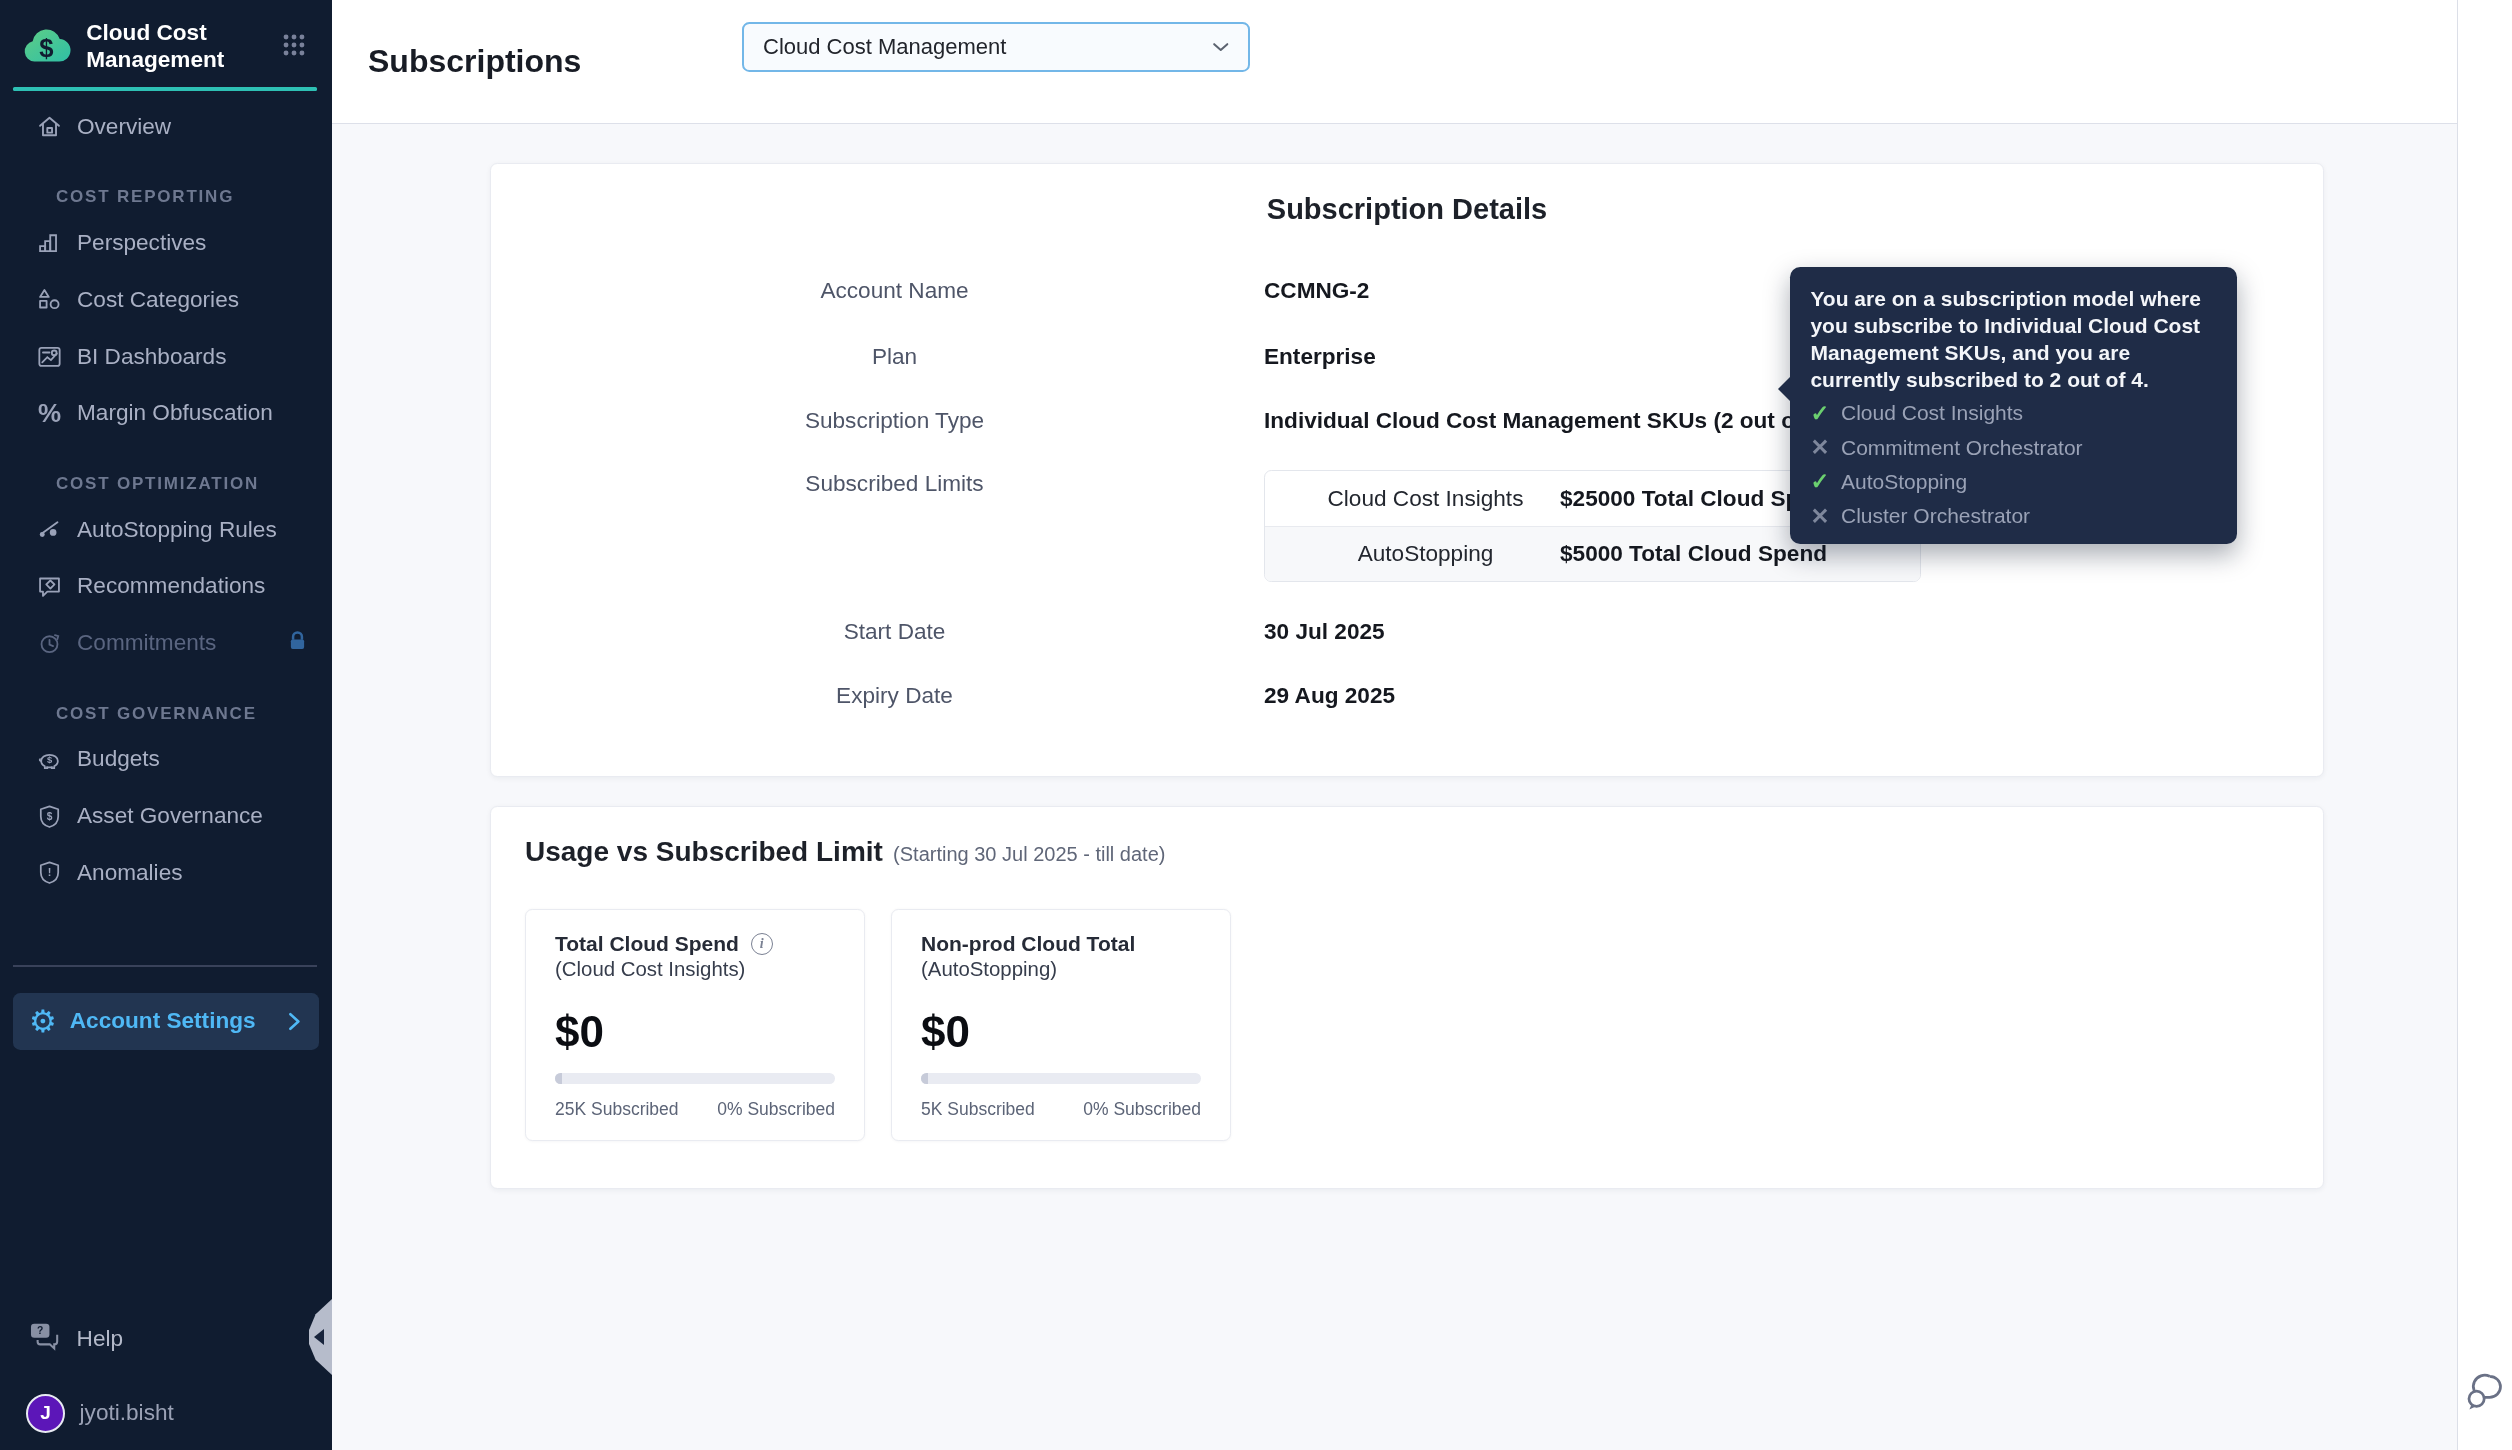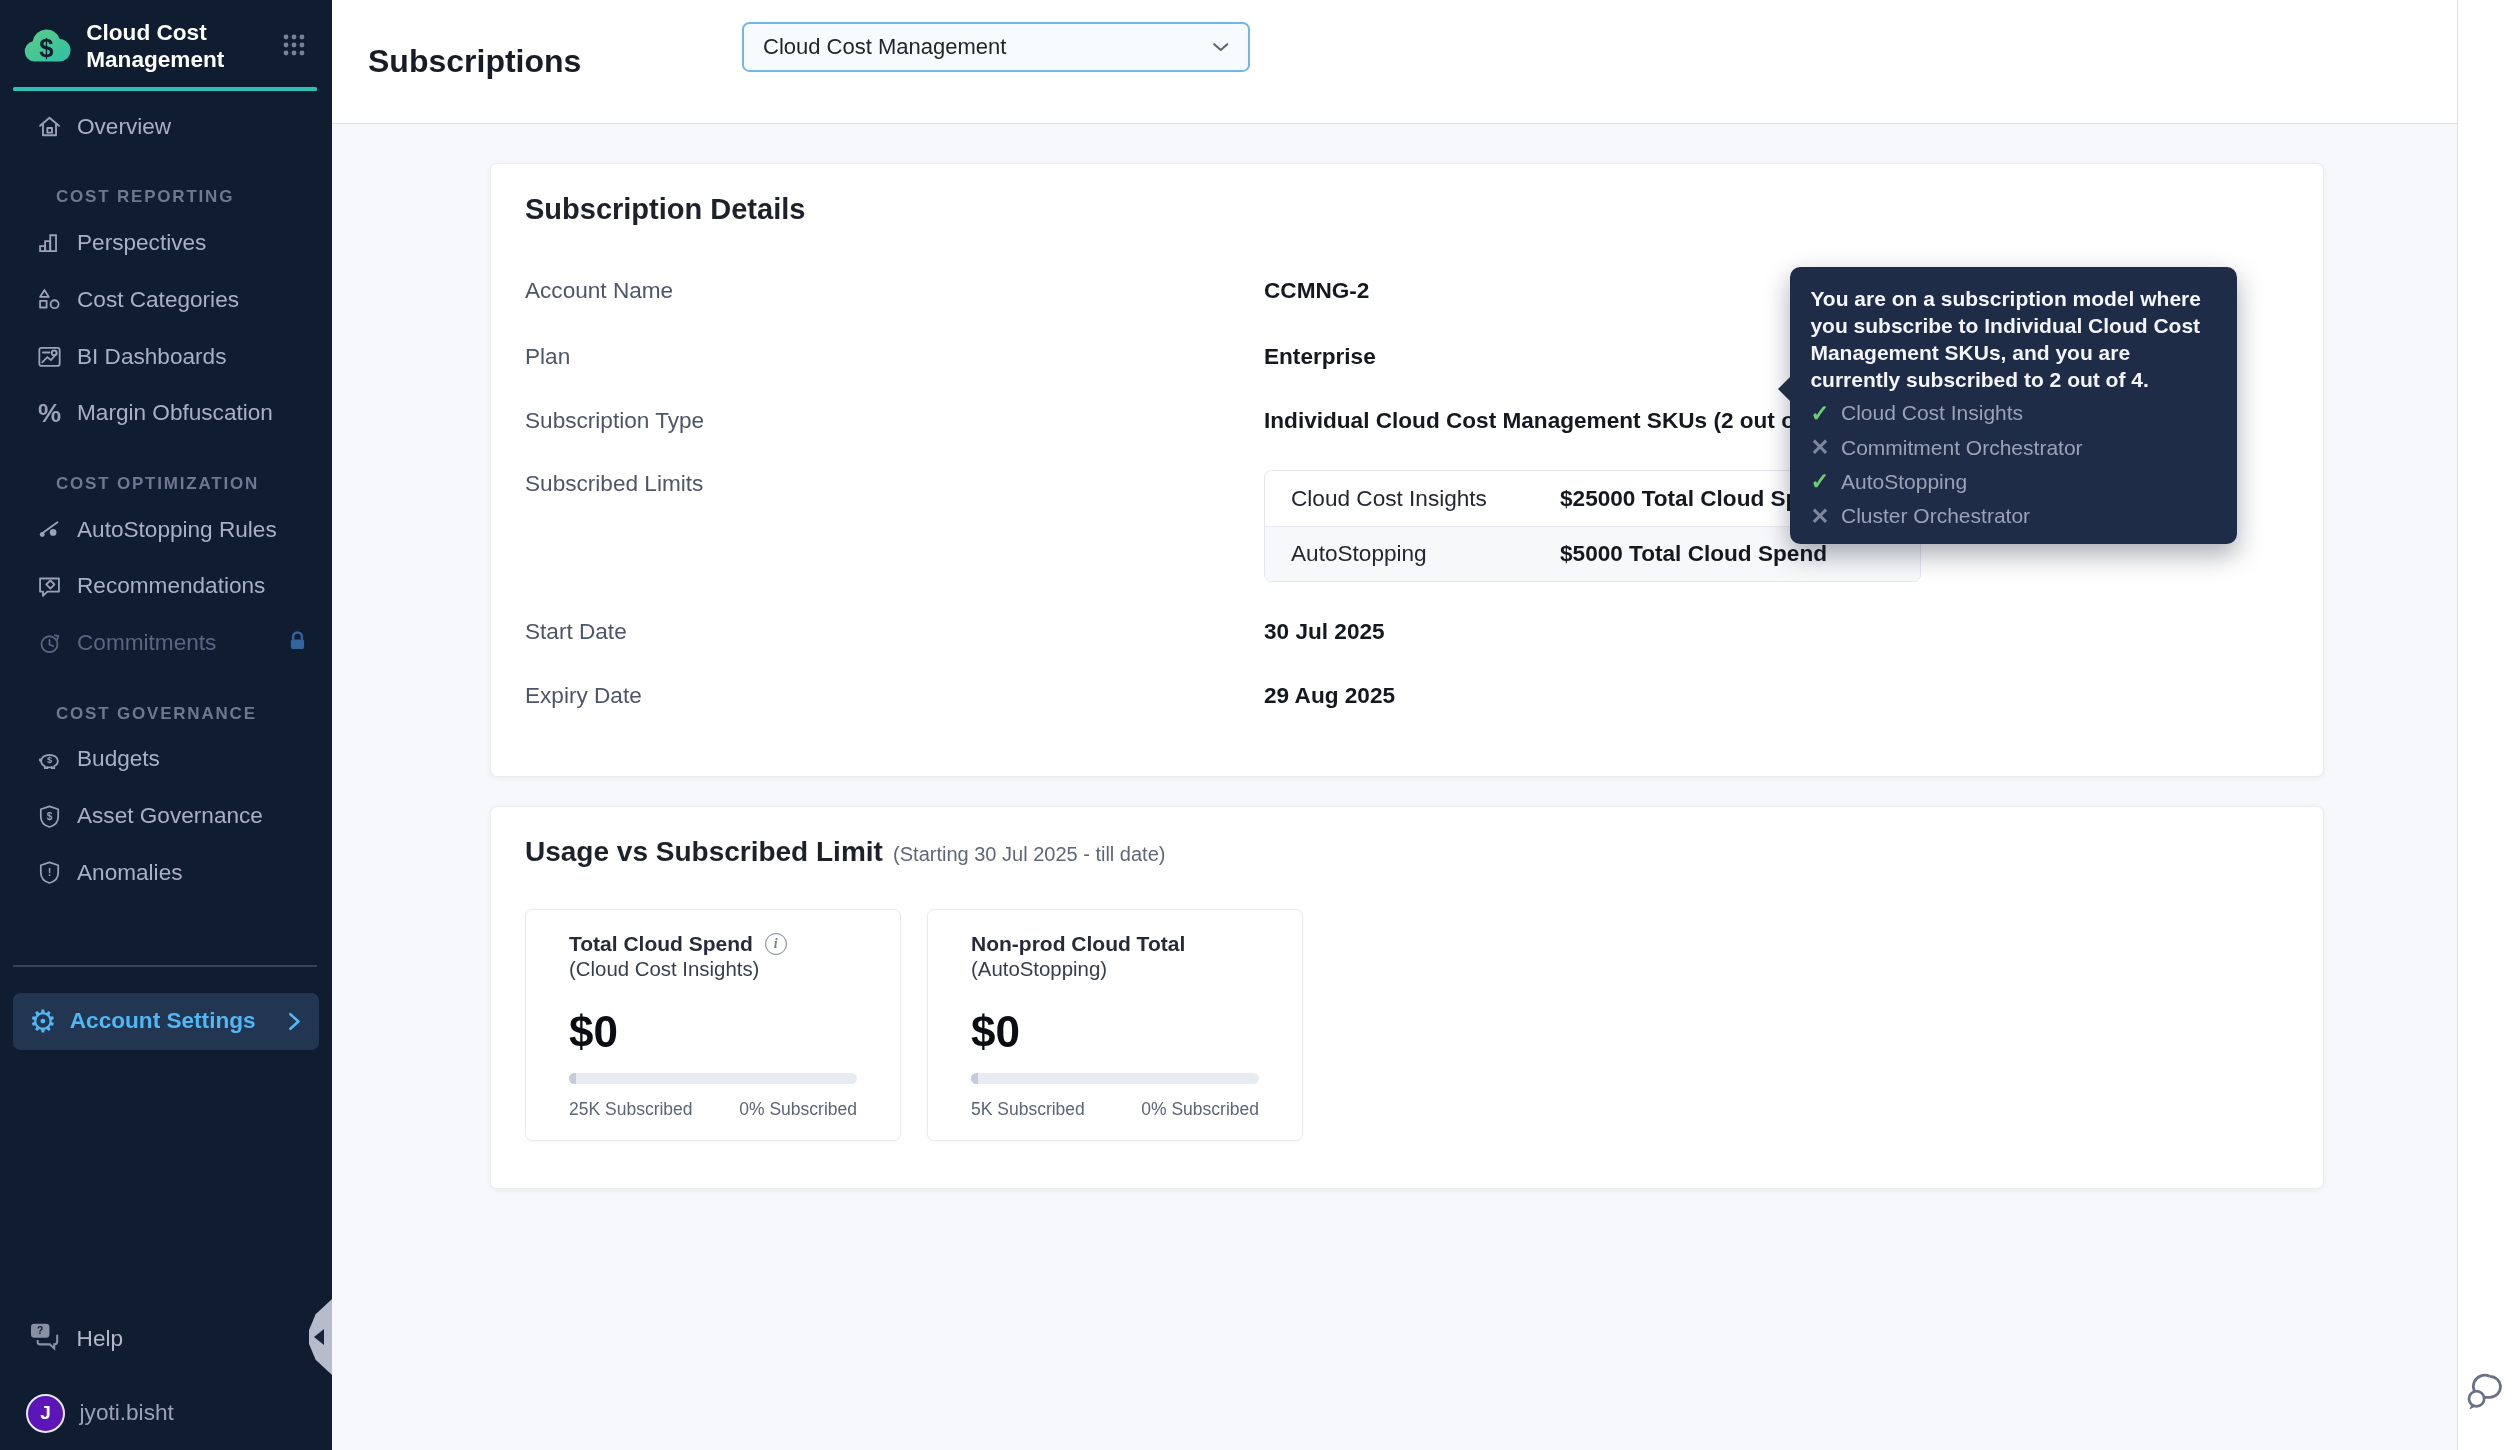--- a/index.html
+++ b/index.html
@@ -45,21 +45,21 @@
   .topbar { height:124px; background:#FFF; border-bottom:1.5px solid #DDE0E9; position:relative;
     display:flex; align-items:center; }
   .page-title { margin-left:36px; font-size:32px; font-weight:700; color:#181C25; }
   .module-select { position:absolute; left:410px; top:22px; width:508px; height:50px;
     border:2.2px solid #73B7E8; border-radius:7.3px; background:#F8FBFE; display:flex; align-items:center;
     padding:0 19px; font-size:22px; color:#22252C; cursor:pointer; }
   .module-select .chev { margin-left:auto; display:flex; }
 
   .card { margin-left:158px; width:1834px; background:#FFF; border:0.7px solid #E9EBF1;
     border-radius:7.3px; box-shadow:0 1.5px 5.8px rgba(20,30,60,.05); padding:29px 34px; position:relative; }
-  .card1 { margin-top:39px; height:614px; }
+  .card1 { margin-top:39px; height:614px;text-align:center; }
   .card-title { font-size:29px; font-weight:600; color:#1D2129; }
 
   .detail-row { display:flex; align-items:flex-start; font-size:22.6px; line-height:28px; }
   .detail-label { width:739px; color:#4E5568; flex:none; }
   .detail-value { color:#15181F; font-weight:700; display:flex; align-items:center; }
   .mt70{margin-top:51px;} .mt52{margin-top:38px;} .mt50{margin-top:36px;} .mt48{margin-top:35px;}
 
   .info-badge { width:22px; height:22px; border:1.8px solid #4A86DE; border-radius:50%;
     color:#4A86DE; display:inline-flex; align-items:center; justify-content:center;
     font-size:14px; font-style:italic; font-family:"Liberation Serif", serif; font-weight:700;
@@ -79,22 +79,22 @@
   .tt-cross { color:#7E879C; font-weight:700; font-size:22.6px; }
   .tooltip-arrow { position:absolute; left:-12.4px; top:109px; width:0; height:0;
     border-top:13px solid transparent; border-bottom:13px solid transparent; border-right:13px solid #1F2C47; }
 
   
   .card2 { margin-top:28.5px; height:383px; }
   .usage-title-row { display:flex; align-items:baseline; gap:10.2px; }
   .usage-title { font-size:28px; font-weight:600; color:#1D2129; }
   .usage-subtitle { font-size:20px; color:#5F6678; }
   .mini-cards { display:flex; gap:26px; margin-top:41px; }
-  .mini-card { width:376px; height:232px; border:1.5px solid #E9EBF1; border-radius:7.3px;
-    background:#FFF; padding:22px 43px; box-shadow:0 0.7px 2.9px rgba(20,30,60,.04); }
+  .mini-card { width:340px; height:232px; border:1.5px solid #E9EBF1; border-radius:7.3px;
+    background:#FFF; padding:22px 29px; box-shadow:0 0.7px 2.9px rgba(20,30,60,.04); }
   .mini-title-row { display:flex; align-items:center; gap:4.4px; }
   .mini-title { font-size:21px; font-weight:700; color:#262B37; }
   .info-badge.gray { border-color:#7A8193; color:#7A8193; margin-left:7.3px; }
   .mini-sub { font-size:20.4px; color:#363D4C; margin-top:2.9px; }
   .mini-amount { font-size:44px; font-weight:800; color:#0B0D12; margin-top:26px; }
   .mini-bar { margin-top:16px; height:11px; border-radius:5.8px; background:#E9EBF2; position:relative; overflow:hidden; }
   .mini-bar .tick { position:absolute; left:0; top:0; bottom:0; width:6.6px; background:#C7CBD9; }
   .mini-foot { display:flex; justify-content:space-between; margin-top:14.6px; font-size:17.5px; color:#5C6477; }
 
   

